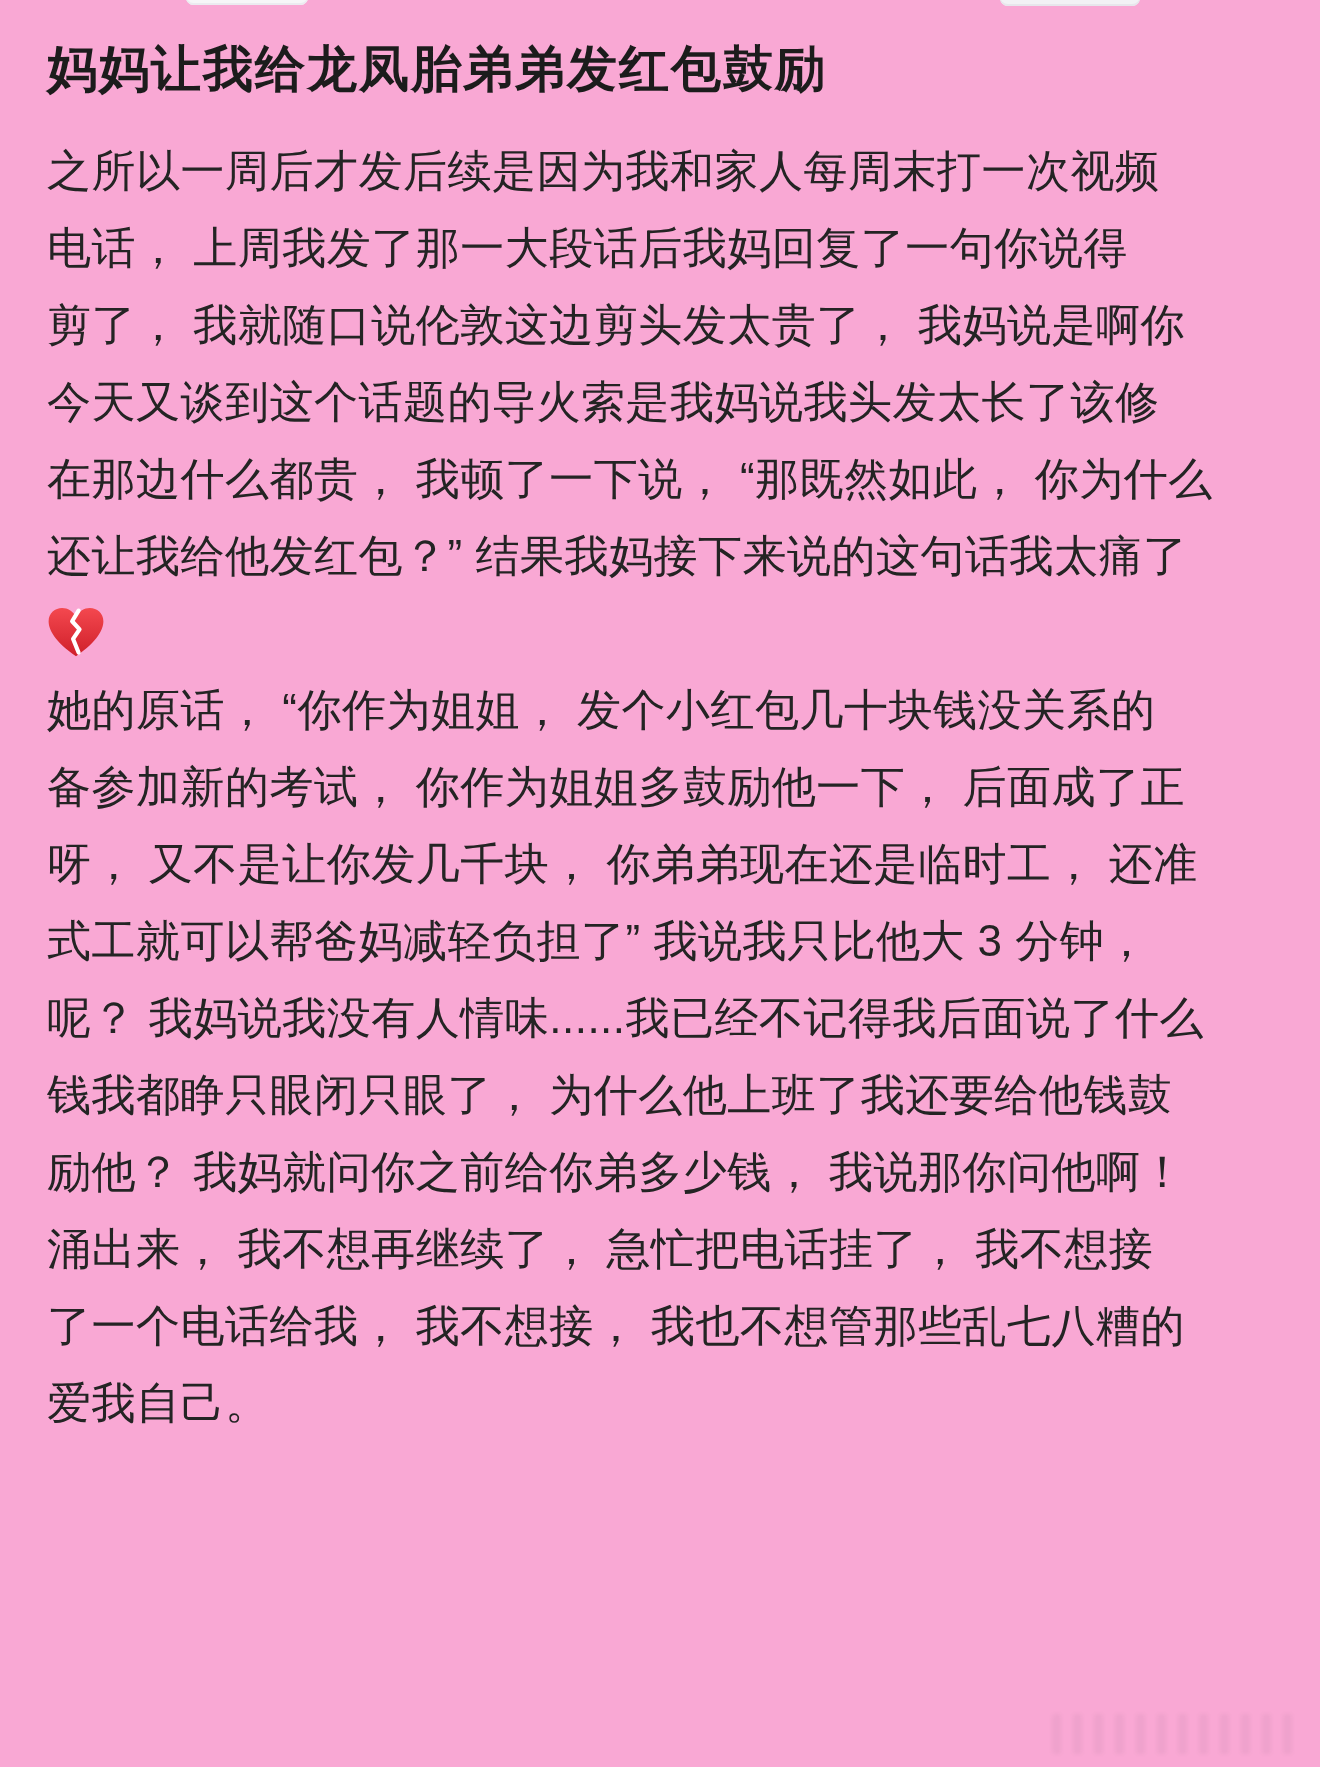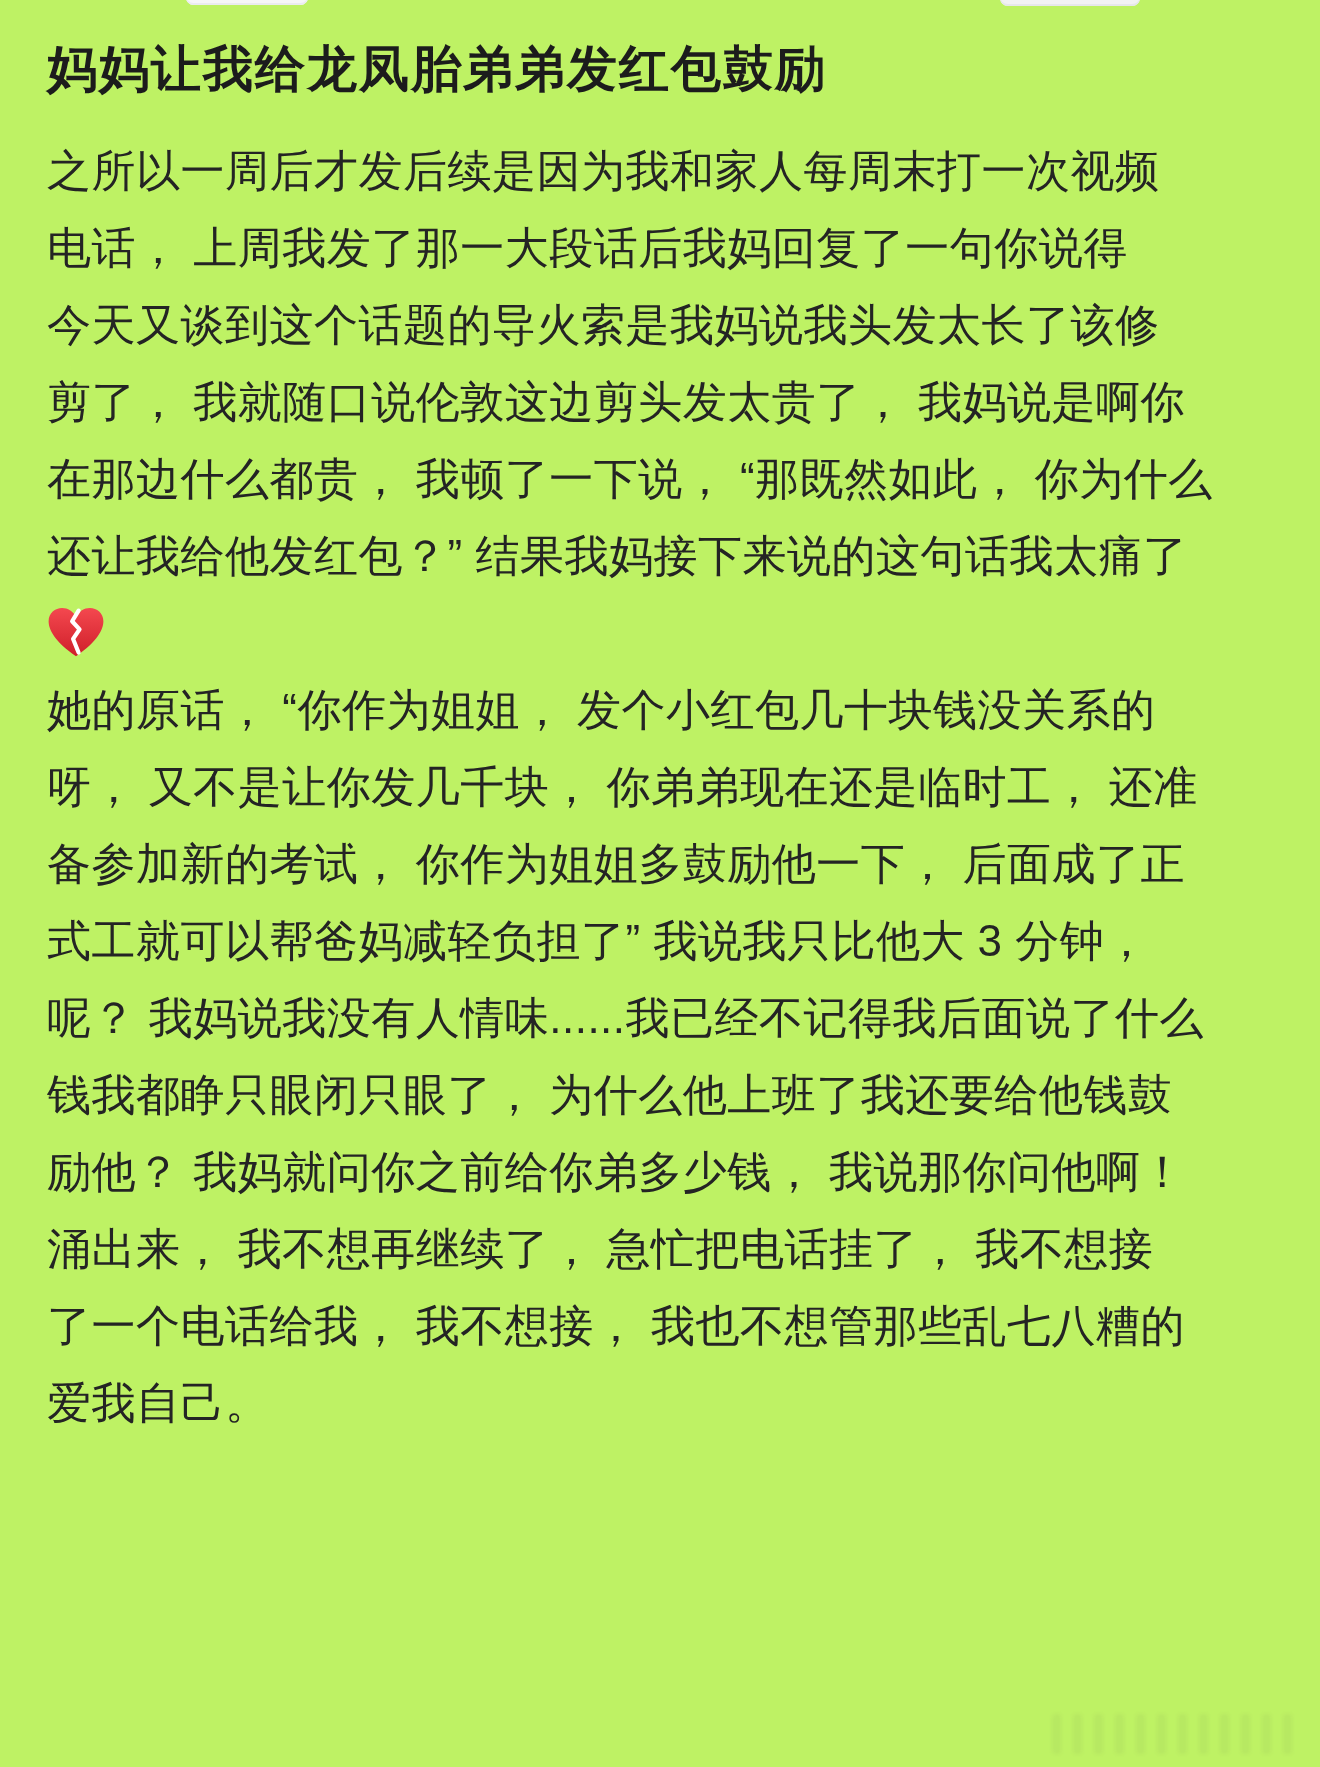--- a/index.html
+++ b/index.html
@@ -5,21 +5,21 @@
   * { margin: 0; padding: 0; box-sizing: border-box; }
   html, body {
     width: 1320px; height: 1767px;
     background: #ffffff;
     overflow: hidden;
     font-family: "Liberation Sans", "DejaVu Sans", sans-serif;
   }
   .page {
     position: relative;
     width: 1320px; height: 1767px;
-    background: #bef264;
+    background: #f9a8d4;
   }
   
   .remnant {
     position: absolute;
     border-radius: 8px;
   }
   .remnant-left {
     left: 186px; top: -10px; width: 122px; height: 15px;
     background: #f6f6f8;
     box-shadow: inset 0 -2px 0 #ebebf0;
@@ -81,41 +81,41 @@
   <div class="remnant remnant-left"></div>
   <div class="remnant remnant-right"></div>
 
   <div class="content">
 
     <h1 class="title">妈妈让我给龙凤胎弟弟发红包鼓励</h1>
 
     <div class="bodytext">
       <div class="line">之所以一周后才发后续是因为我和家人每周末打一次视频</div>
       <div class="line">电话， 上周我发了那一大段话后我妈回复了一句你说得</div>
+      <div class="line">剪了， 我就随口说伦敦这边剪头发太贵了， 我妈说是啊你</div>
       <div class="line">今天又谈到这个话题的导火索是我妈说我头发太长了该修</div>
-      <div class="line">剪了， 我就随口说伦敦这边剪头发太贵了， 我妈说是啊你</div>
       <div class="line">在那边什么都贵， 我顿了一下说， “那既然如此， 你为什么</div>
       <div class="line">还让我给他发红包？” 结果我妈接下来说的这句话我太痛了</div>
 
       <div class="line emoji-line">
         <svg class="heart-svg" width="58" height="54" viewBox="0 0 36 33" aria-hidden="true">
           <defs>
             <linearGradient id="heartGrad" x1="0" y1="0" x2="0" y2="1">
               <stop offset="0" stop-color="#f4484f"></stop>
               <stop offset="1" stop-color="#cf1f2a"></stop>
             </linearGradient>
           </defs>
           <path d="M18 31 C 4.6 21.6, 1 14.2, 1 9.2 C 1 4.1, 5 1, 9.4 1 c 3.6 0, 6.6 2.2, 8.6 5 c 2 -2.8, 5 -5, 8.6 -5 C 31 1, 35 4.1, 35 9.2 c 0 5, -3.6 12.4, -17 21.8 z" fill="url(#heartGrad)"></path>
           <path d="M19.6 2.6 L 15.6 9.2 L 20.2 14.2 L 16.2 20.2 L 19.6 28.6" fill="none" stroke="#ffffff" stroke-width="2.6" stroke-linejoin="round" stroke-linecap="round"></path>
         </svg>
       </div>
 
       <div class="line">她的原话， “你作为姐姐， 发个小红包几十块钱没关系的</div>
+      <div class="line">备参加新的考试， 你作为姐姐多鼓励他一下， 后面成了正</div>
       <div class="line">呀， 又不是让你发几千块， 你弟弟现在还是临时工， 还准</div>
-      <div class="line">备参加新的考试， 你作为姐姐多鼓励他一下， 后面成了正</div>
       <div class="line">式工就可以帮爸妈减轻负担了” 我说我只比他大 3 分钟，</div>
       <div class="line">呢？ 我妈说我没有人情味......我已经不记得我后面说了什么</div>
       <div class="line">钱我都睁只眼闭只眼了， 为什么他上班了我还要给他钱鼓</div>
       <div class="line">励他？ 我妈就问你之前给你弟多少钱， 我说那你问他啊！</div>
       <div class="line">涌出来， 我不想再继续了， 急忙把电话挂了， 我不想接</div>
       <div class="line">了一个电话给我， 我不想接， 我也不想管那些乱七八糟的</div>
       <div class="line">爱我自己。</div>
     </div>
   </div>
 

